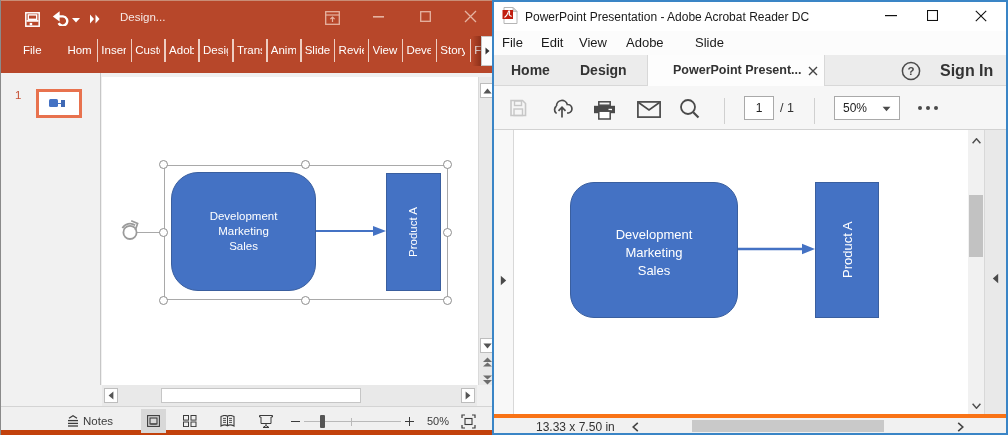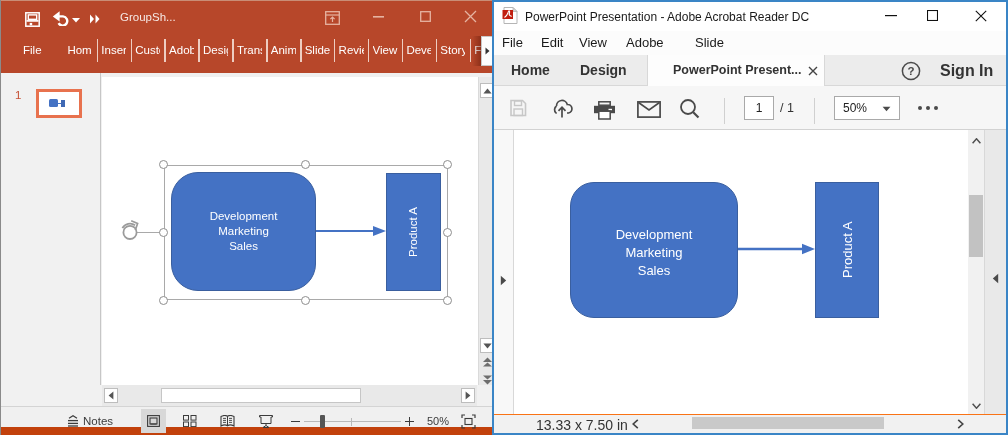--- a/index.html
+++ b/index.html
@@ -24,32 +24,32 @@
   #slide-canvas { position:absolute; left:100px; top:4px; width:376px; height:308px; background:#fff; }
 
   
   .handle { position:absolute; width:9px; height:9px; border-radius:50%; background:#fff; border:1px solid #8e8e8e; }
 
   
   #ppt-vsb { position:absolute; left:476px; top:4px; width:16px; height:308px; background:#E9E9E9; border-left:1px solid #dadada; }
   #ppt-hsb { position:absolute; left:0px; top:385px; width:493px; height:21px; background:#E9E9E9; }
   .sbtn { position:absolute; background:#fff; border:1px solid #bdbdbd; display:flex; align-items:center; justify-content:center; }
 
-  #ppt-status { position:absolute; left:0; top:406px; width:493px; height:29px; background:#F0F0F0; border-top:1px solid #d4d4d4; border-bottom:8px solid #c2410c;}
+  #ppt-status { position:absolute; left:0; top:406px; width:493px; height:29px; background:#F0F0F0; border-top:1px solid #d4d4d4; border-bottom:5px solid #c2410c;}
 
   
   #acr { position:absolute; left:492px; top:0; width:516px; height:435px; background:#404040;
          border:2px solid #3a85c6; }
   #acr-title { position:absolute; left:0; top:0; width:512px; height:29px; background:#fff; }
   #acr-menu  { position:absolute; left:0; top:29px; width:512px; height:24px; background:#fcfcfc; font-size:13px; color:#1a1a1a; }
   #acr-menu span { position:absolute; top:4px; }
   #acr-tabbar { position:absolute; left:0; top:53px; width:512px; height:31px; background:#ececec; border-bottom:1px solid #d8d8d8; }
   #acr-toolbar{ position:absolute; left:0; top:84px; width:512px; height:44px; background:#f6f6f6; border-bottom:1px solid #d2d2d2; }
   #acr-doc { position:absolute; left:0; top:128px; width:512px; height:284px; background:#fff; }
-  #acr-bottom { position:absolute; left:0; top:412px; width:512px; height:19px; background:#f1f1f1; border-top:1px solid #f97316; font-size:14px; color:#333; }
+  #acr-bottom { position:absolute; left:0; top:412px; width:512px; height:19px; background:#f1f1f1; border-top:4px solid #f97316; font-size:12px; color:#333; }
 </style>
 </head>
 <body>
 <div id="stage">
 
   <div id="ppt">
     <div id="ppt-title">
 
       <svg class="abs" style="left:23.5px; top:10.5px;" width="15" height="15" viewBox="0 0 15 15">
         <rect x="0.8" y="0.8" width="13.4" height="13.4" fill="none" stroke="#fff" stroke-width="1.5"></rect>
@@ -61,21 +61,21 @@
         <path d="M6.5 6.4 L11 6.4 A4.6 4.6 0 1 1 6.6 13.2" fill="none" stroke="#fff" stroke-width="2.4"></path>
         <path d="M0.8 6.4 L7.6 1.2 L7.6 11.6 Z" fill="#fff"></path>
       </svg>
       <svg class="abs" style="left:71px; top:16px;" width="9" height="6" viewBox="0 0 9 6">
         <path d="M0 1 L8 1 L4 5.4 Z" fill="#fff"></path>
       </svg>
       <svg class="abs" style="left:88px; top:13px;" width="12" height="10" viewBox="0 0 12 10">
         <path d="M1 0.5 L5 5 L1 9.5 Z" fill="#fff"></path>
           <path d="M6.5 0.5 L10.5 5 L6.5 9.5 Z" fill="#fff"></path>
       </svg>
-      <div class="qat-txt">GroupSh...</div>
+      <div class="qat-txt">Design...</div>
 
       <svg class="abs" style="left:324px; top:10px;" width="15" height="14" viewBox="0 0 15 14">
         <rect x="0.7" y="0.7" width="13.6" height="12.6" fill="none" stroke="#e6b3a1" stroke-width="1.3"></rect>
         <line x1="0.7" y1="4" x2="14.3" y2="4" stroke="#e6b3a1" stroke-width="1.2"></line>
         <path d="M7.5 11 L7.5 6.2 M5.4 8.2 L7.5 6 L9.6 8.2" fill="none" stroke="#e6b3a1" stroke-width="1.2"></path>
       </svg>
       <svg class="abs" style="left:372px; top:15px;" width="11" height="2" viewBox="0 0 11 2">
           <rect width="11" height="1.6" fill="#e6b3a1"></rect>
         </svg>
       <svg class="abs" style="left:419px; top:10px;" width="11" height="11" viewBox="0 0 11 11">

